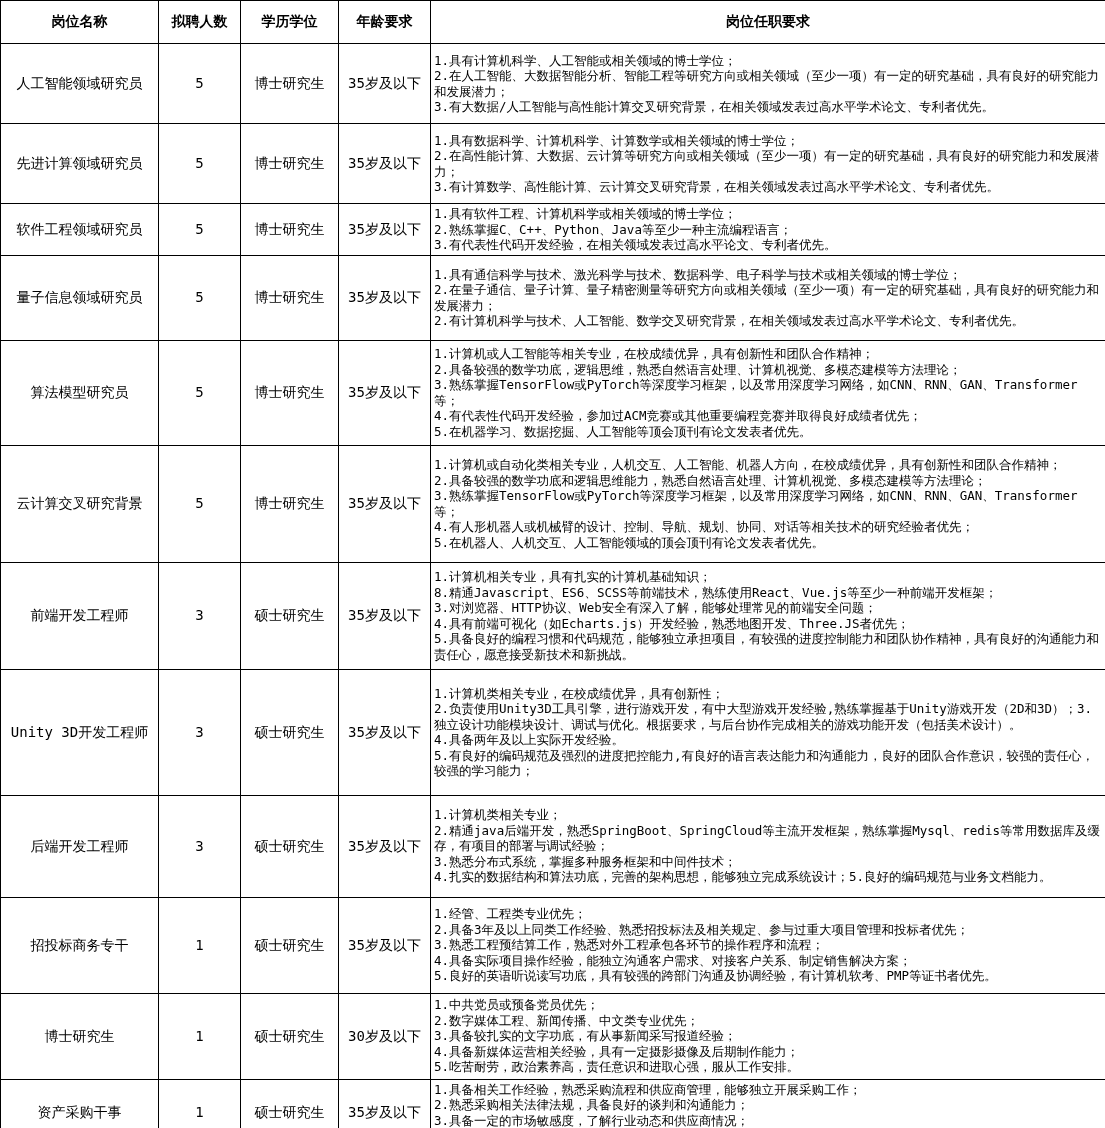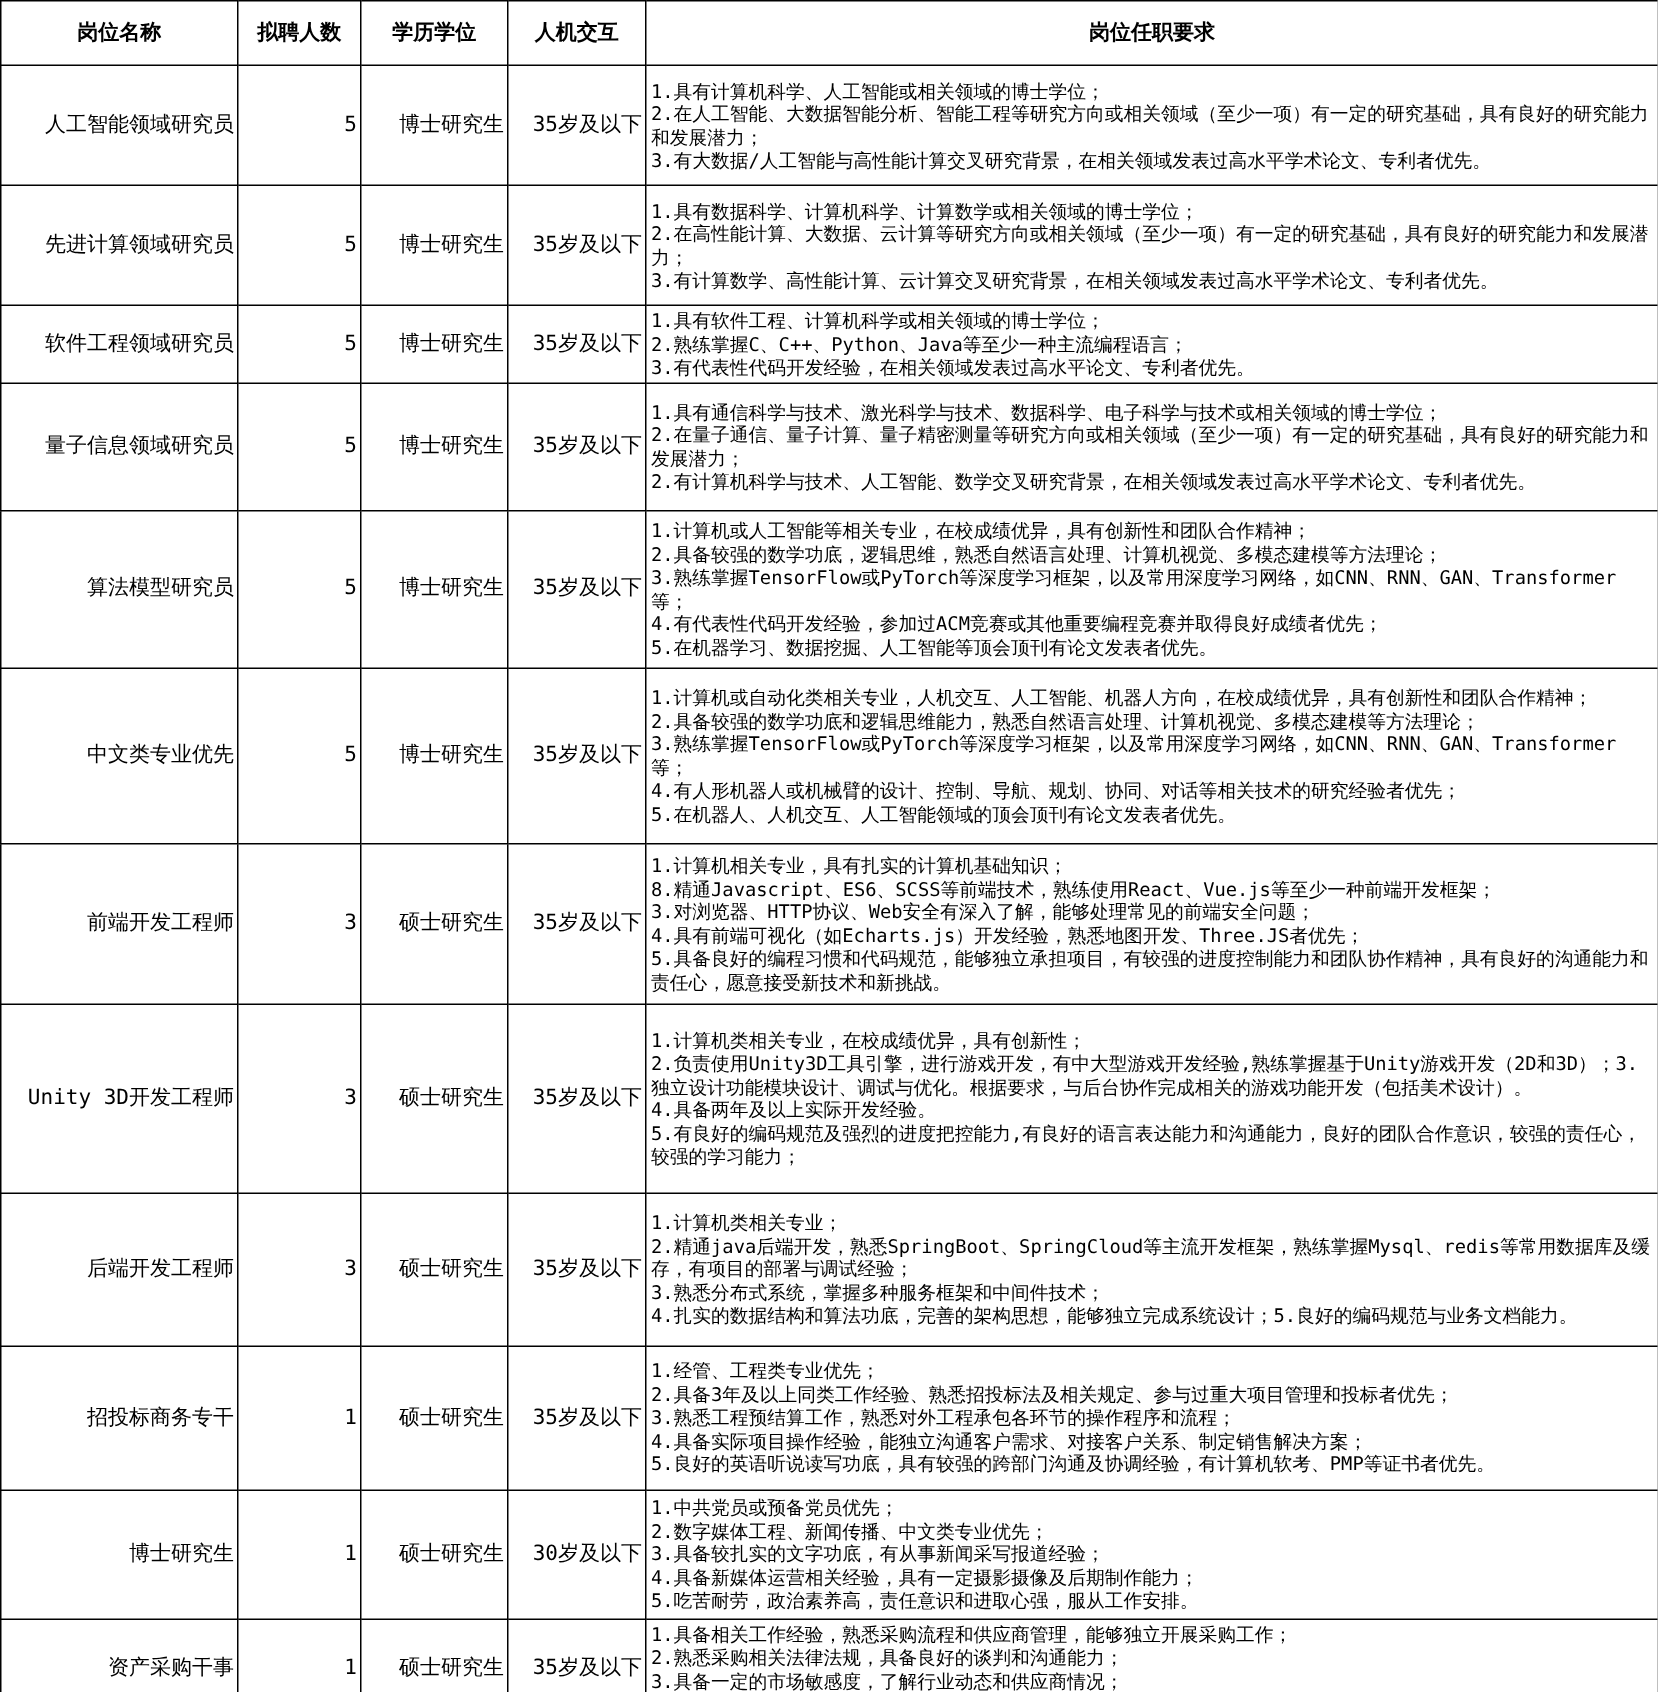--- a/index.html
+++ b/index.html
@@ -29,21 +29,21 @@
   }
   .job-table th {
     font-size: 14px;
     font-weight: bold;
     text-align: center;
     vertical-align: middle;
     padding: 12px 2px;
   }
   td.c-center {
     font-size: 14px;
-    text-align: right;
+    text-align: center;
     vertical-align: middle;
     padding: 0 2px;
     line-height: 1.3;
     margin-top: 32px;
   }
   td.c-req {
     font-size: 12.5px;
     line-height: 15.5px;
     text-align: left;
     vertical-align: middle;
@@ -66,21 +66,21 @@
       <col style="width:82px">
       <col style="width:98px">
       <col style="width:92px">
       <col style="width:675px">
     </colgroup>
     <thead>
       <tr>
         <th>岗位名称</th>
         <th>拟聘人数</th>
         <th>学历学位</th>
-        <th>人机交互</th>
+        <th>年龄要求</th>
         <th>岗位任职要求</th>
       </tr>
     </thead>
     <tbody>
         <tr style="height: 80px;">
     <td class="c-center">人工智能领域研究员</td>
     <td class="c-center">5</td>
     <td class="c-center">博士研究生</td>
     <td class="c-center">35岁及以下</td>
     <td class="c-req">
@@ -129,21 +129,21 @@
     <td class="c-center">35岁及以下</td>
     <td class="c-req">
             <div class="req-line">1.计算机或人工智能等相关专业，在校成绩优异，具有创新性和团队合作精神；</div>
             <div class="req-line">2.具备较强的数学功底，逻辑思维，熟悉自然语言处理、计算机视觉、多模态建模等方法理论；</div>
             <div class="req-line">3.熟练掌握TensorFlow或PyTorch等深度学习框架，以及常用深度学习网络，如CNN、RNN、GAN、Transformer等；</div>
             <div class="req-line">4.有代表性代码开发经验，参加过ACM竞赛或其他重要编程竞赛并取得良好成绩者优先；</div>
             <div class="req-line">5.在机器学习、数据挖掘、人工智能等顶会顶刊有论文发表者优先。</div>
           </td>
   </tr>
         <tr style="height: 117px;">
-    <td class="c-center">中文类专业优先</td>
+    <td class="c-center">云计算交叉研究背景</td>
     <td class="c-center">5</td>
     <td class="c-center">博士研究生</td>
     <td class="c-center">35岁及以下</td>
     <td class="c-req">
             <div class="req-line">1.计算机或自动化类相关专业，人机交互、人工智能、机器人方向，在校成绩优异，具有创新性和团队合作精神；</div>
             <div class="req-line">2.具备较强的数学功底和逻辑思维能力，熟悉自然语言处理、计算机视觉、多模态建模等方法理论；</div>
             <div class="req-line">3.熟练掌握TensorFlow或PyTorch等深度学习框架，以及常用深度学习网络，如CNN、RNN、GAN、Transformer等；</div>
             <div class="req-line">4.有人形机器人或机械臂的设计、控制、导航、规划、协同、对话等相关技术的研究经验者优先；</div>
             <div class="req-line">5.在机器人、人机交互、人工智能领域的顶会顶刊有论文发表者优先。</div>
           </td>

